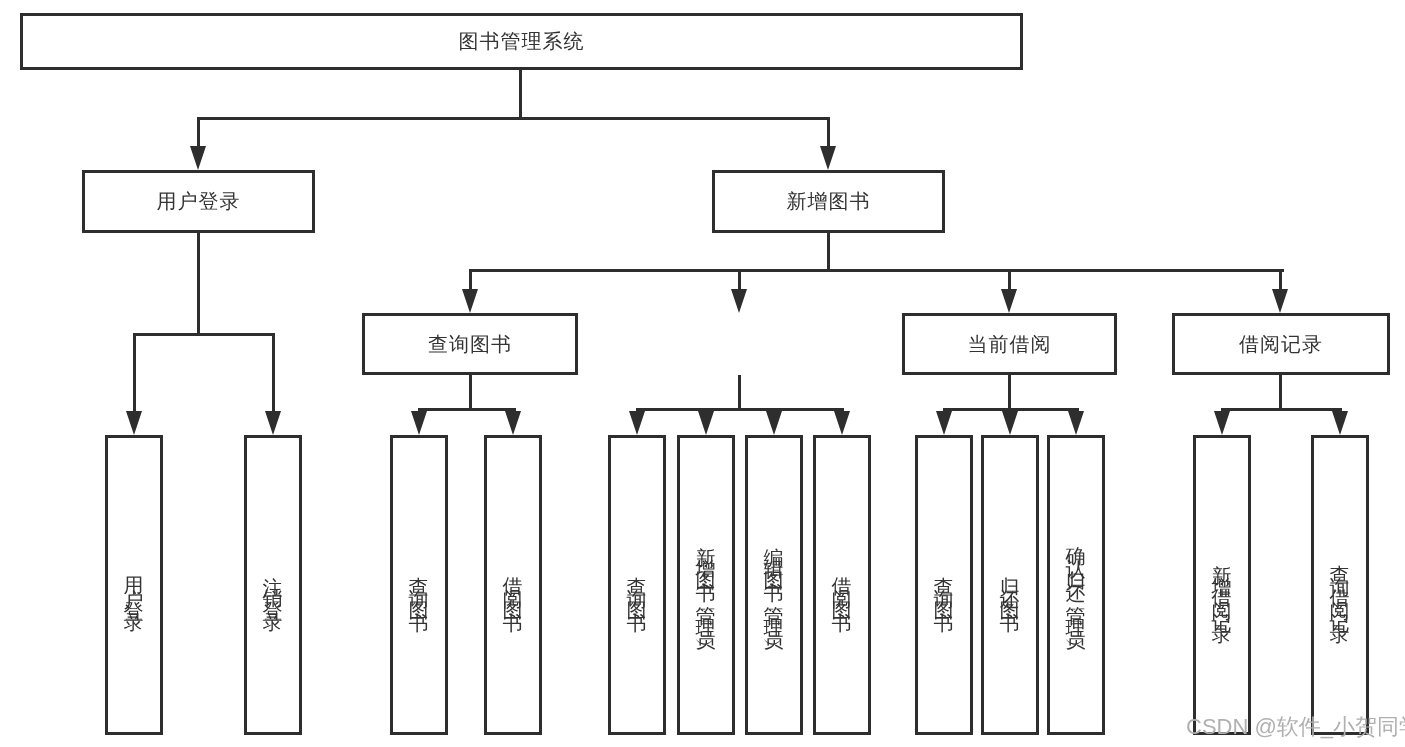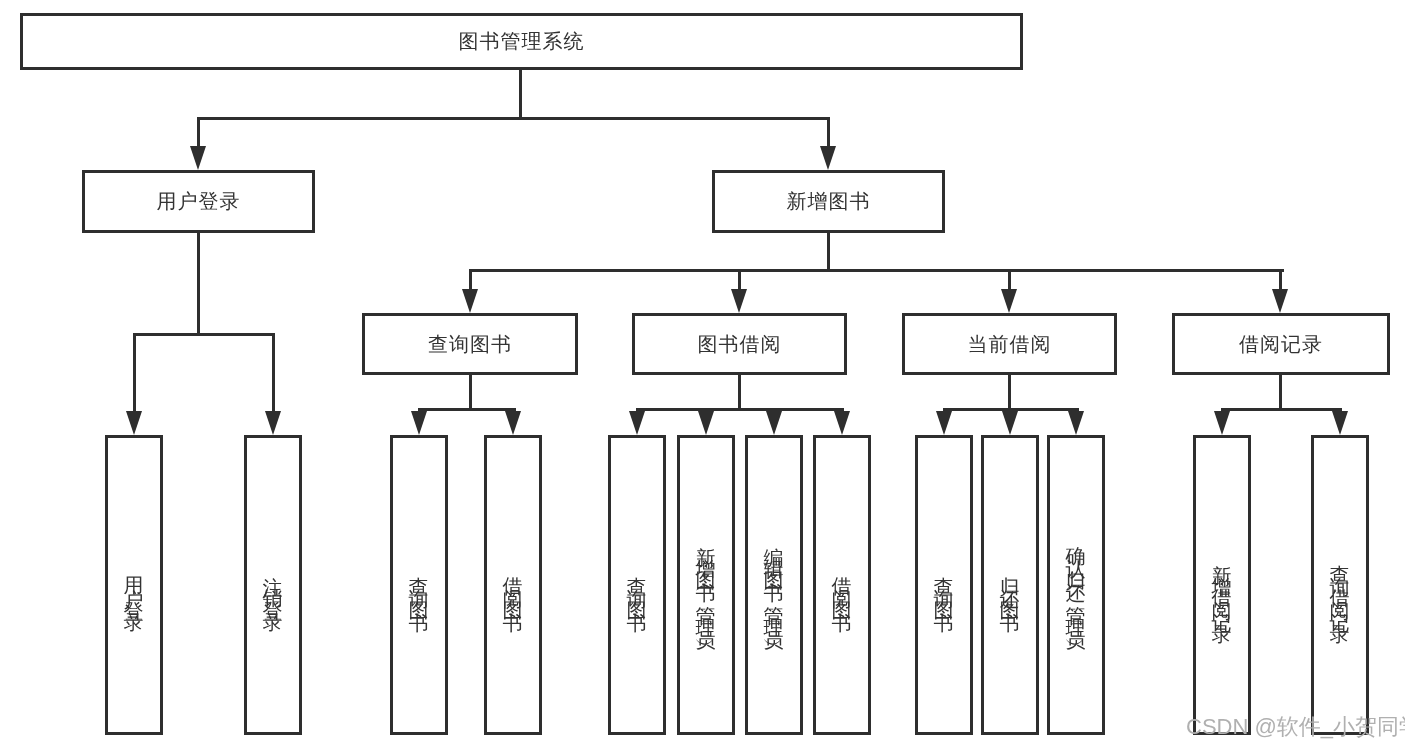--- a/index.html
+++ b/index.html
@@ -42,23 +42,20 @@
   </div>
 
   <div class="node h" style="left:712px; top:170px; width:233px; height:63px">
     <span>新增图书</span>
   </div>
 
   <div class="node h" style="left:362px; top:313px; width:216px; height:62px">
     <span>查询图书</span>
   </div>
 
-  <div class="node h" style="left:632px; top:313px; width:215px; height:62px">
-    <span>图书借阅</span>
-  </div>
 
   <div class="node h" style="left:902px; top:313px; width:215px; height:62px">
     <span>当前借阅</span>
   </div>
 
   <div class="node h" style="left:1172px; top:313px; width:218px; height:62px">
     <span>借阅记录</span>
   </div>
 
   <div class="node v" style="left:105px; top:435px; width:58px; height:300px">

